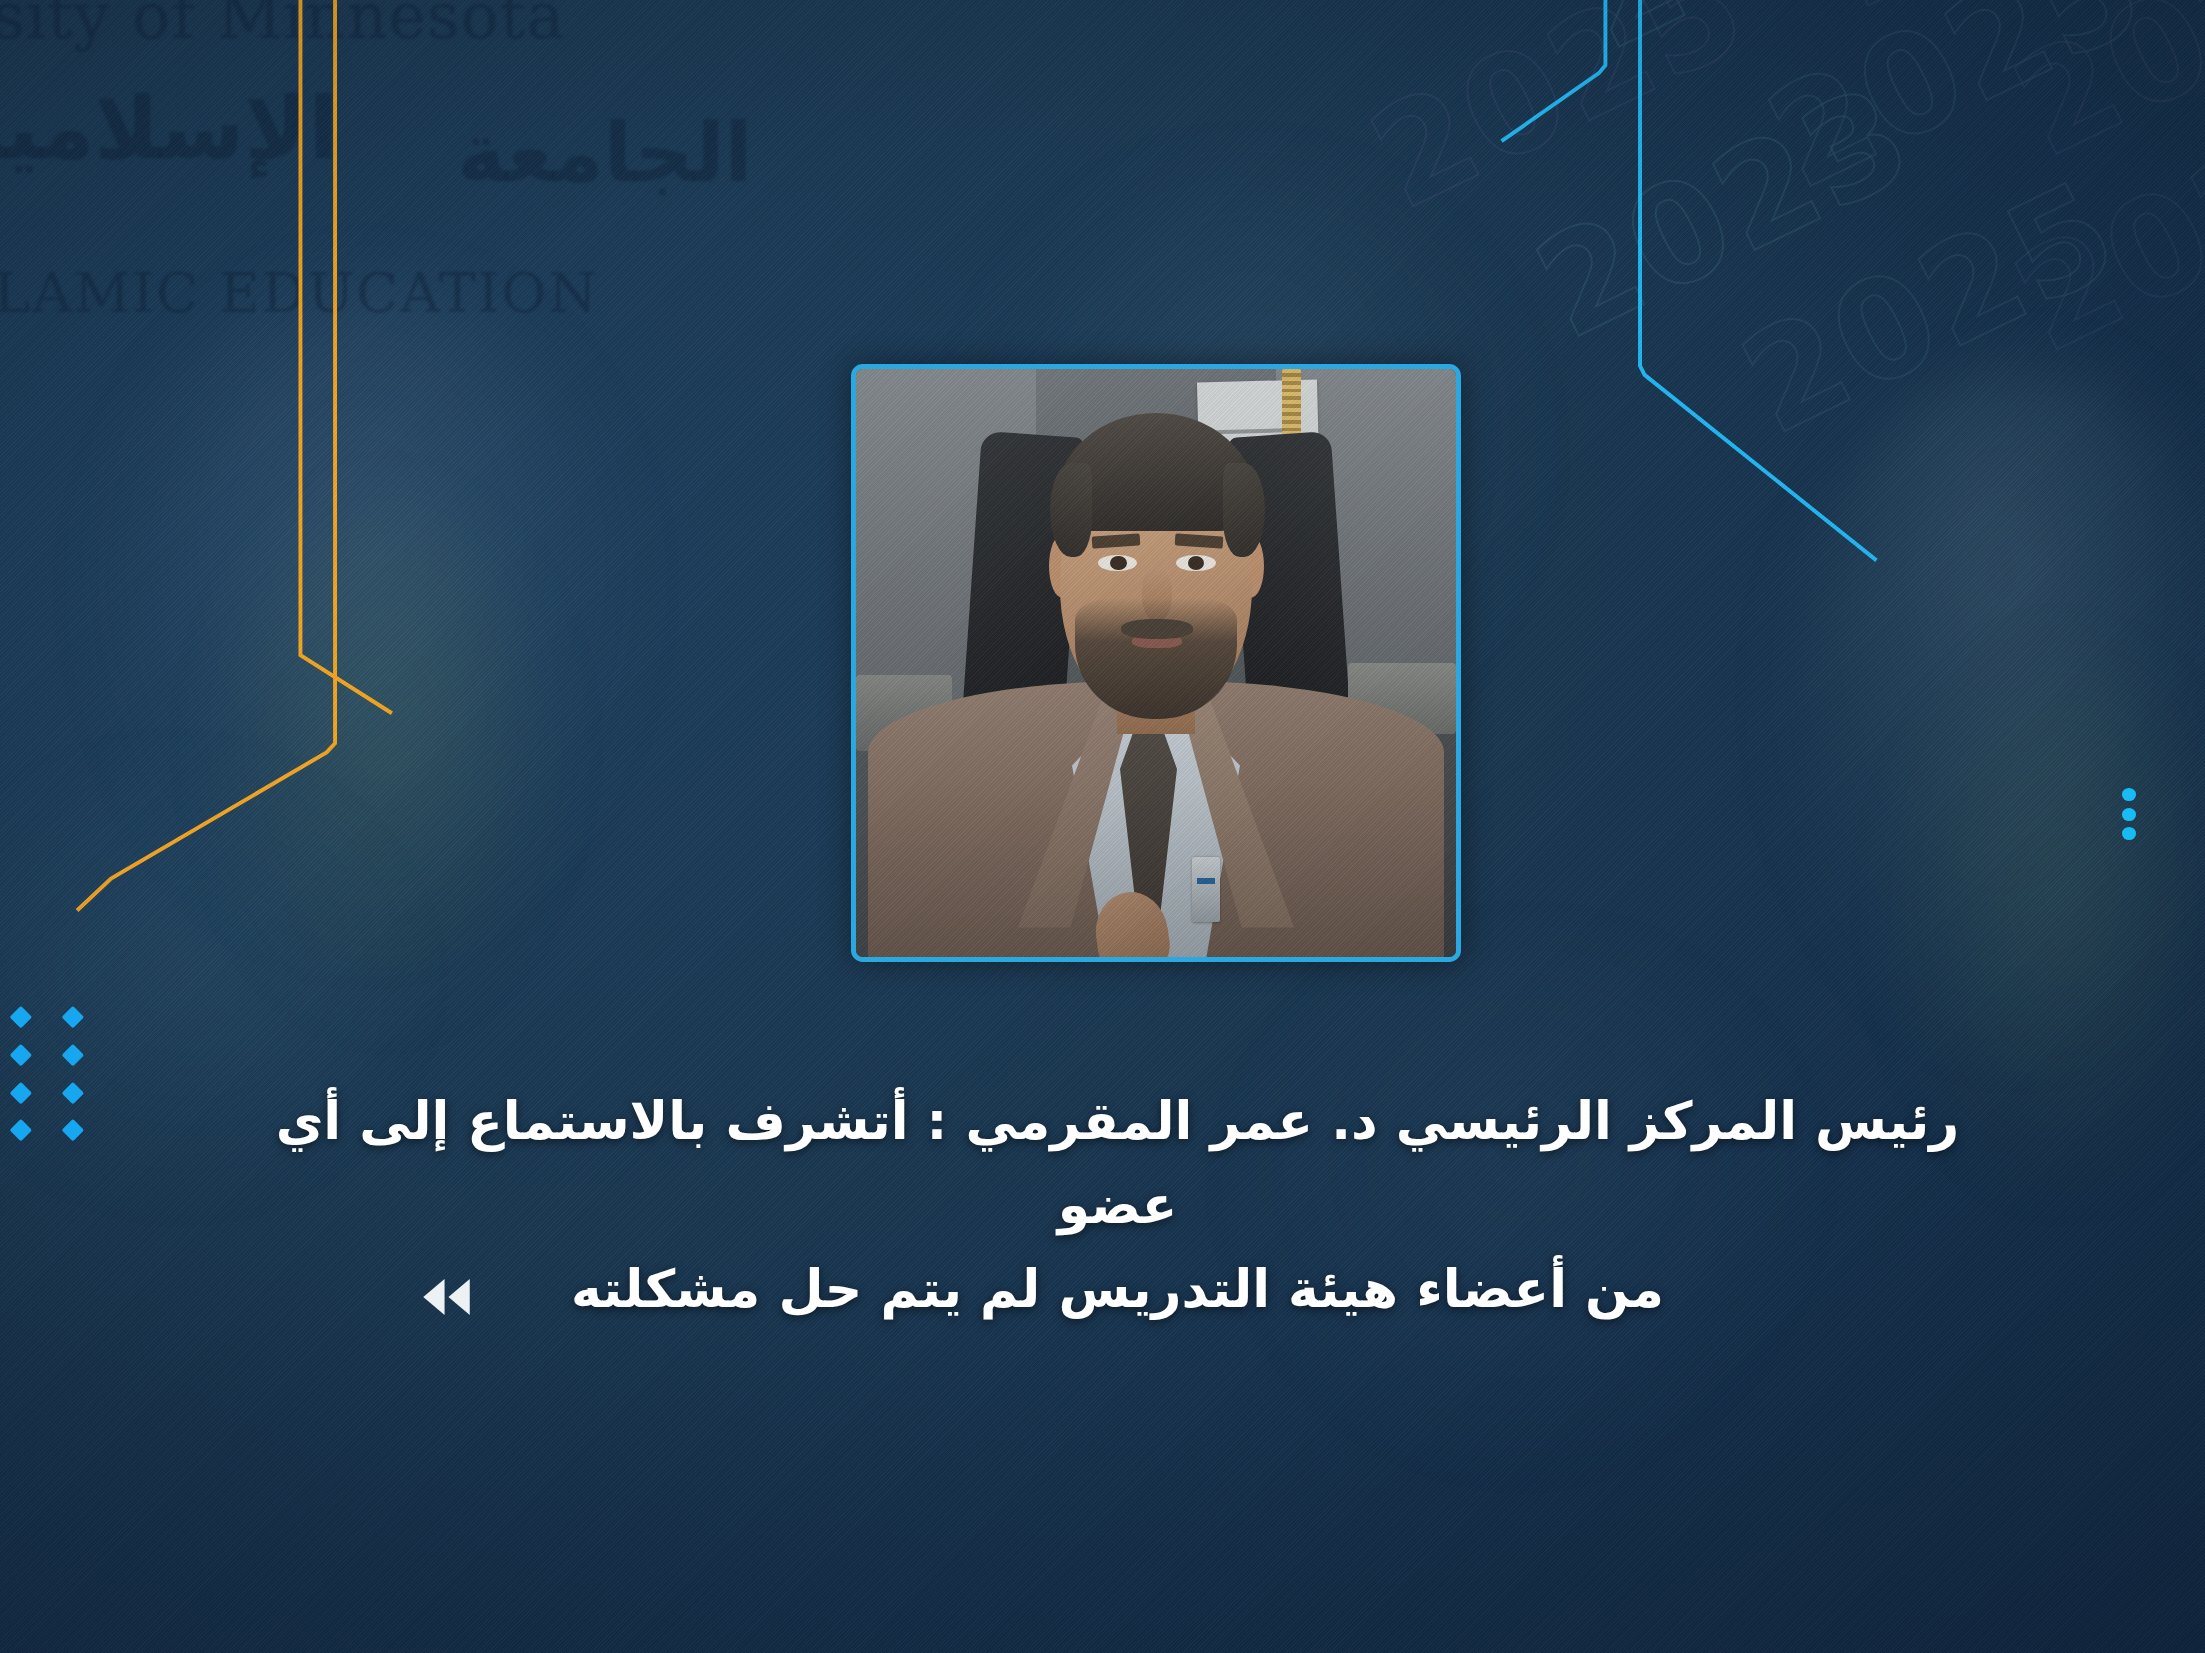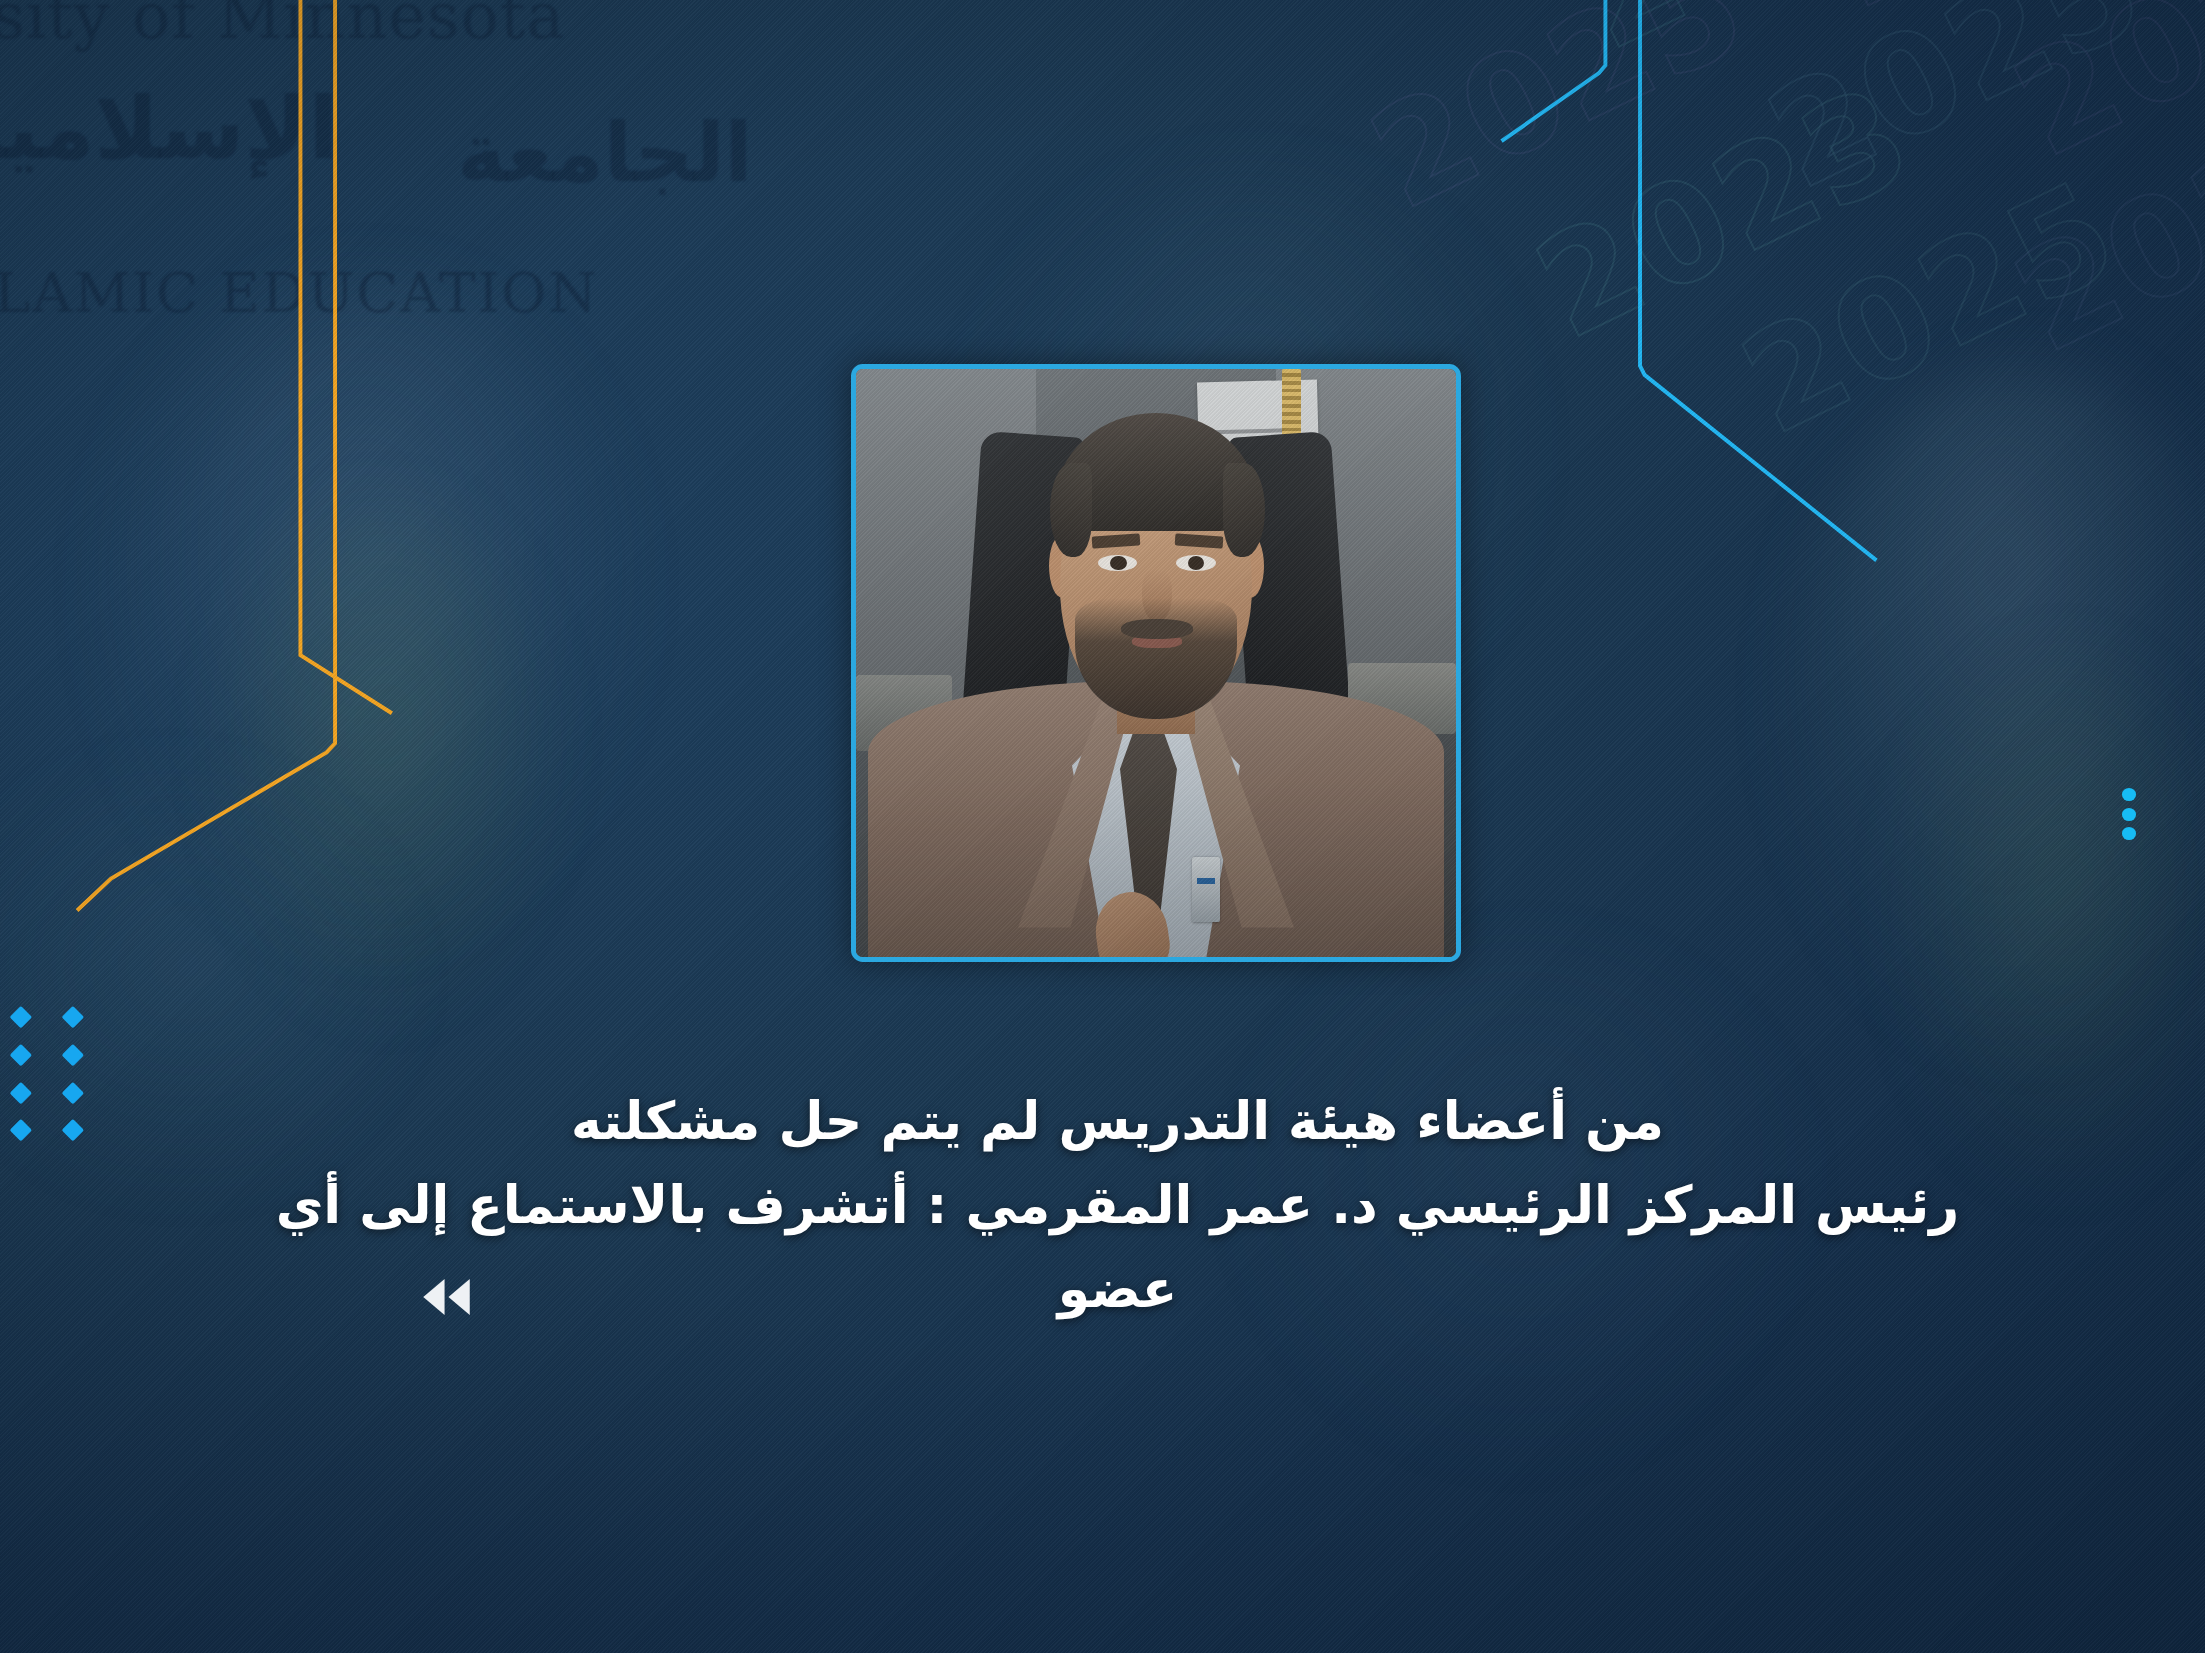--- a/index.html
+++ b/index.html
@@ -350,22 +350,22 @@
       <i></i>
   </div>
 
   <div class="dots-round">
     <i></i>
       <i></i>
       <i></i>
   </div>
 
   <div class="headline">
+    <span class="ln">رئيس المركز الرئيسي د. عمر المقرمي : أتشرف بالاستماع إلى أي عضو</span>
     <span class="ln">من أعضاء هيئة التدريس لم يتم حل مشكلته</span>
-    <span class="ln">رئيس المركز الرئيسي د. عمر المقرمي : أتشرف بالاستماع إلى أي عضو</span>
   </div>
 
   <svg class="rewind" viewBox="0 0 78 62">
     <polygon points="36,3 36,59 3,31" fill="#eef1f4"></polygon>
     <polygon points="75,3 75,59 42,31" fill="#eef1f4"></polygon>
   </svg>
 
 </div>
 
 

